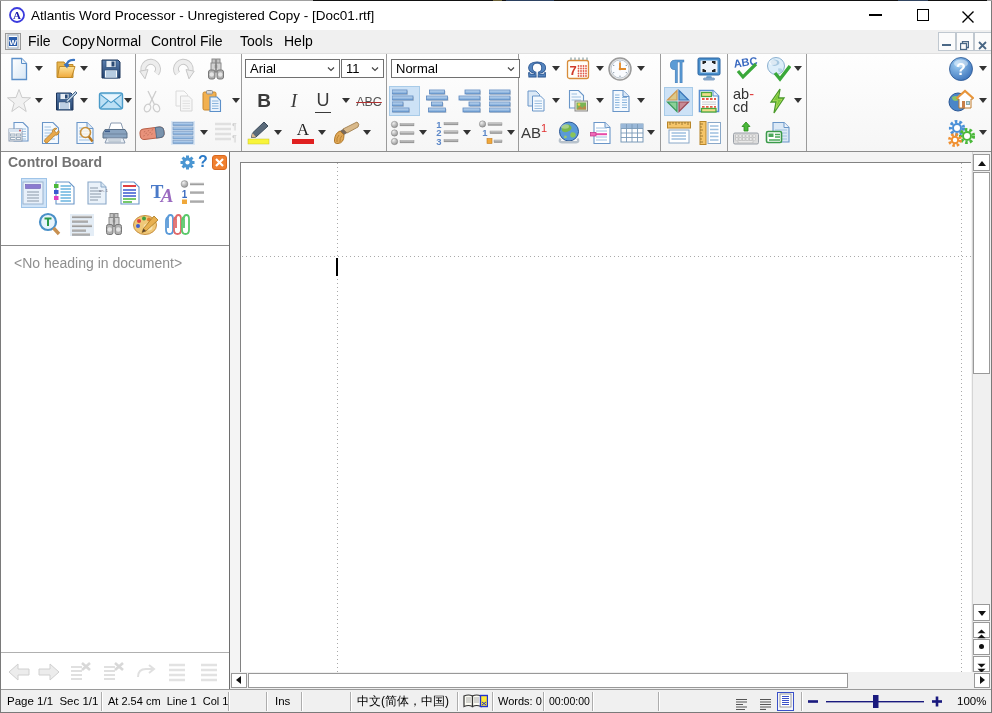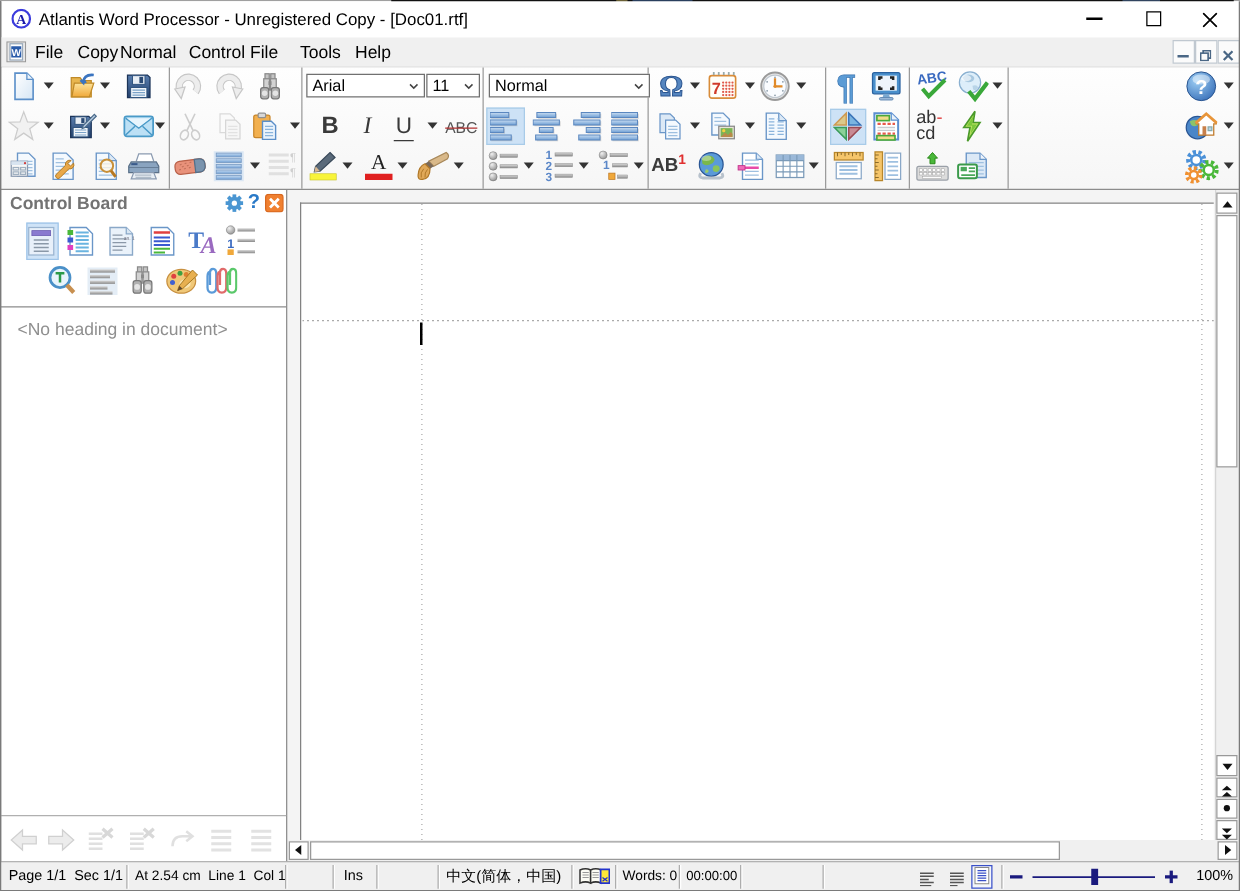--- a/index.html
+++ b/index.html
@@ -452,21 +452,21 @@
     <div class="da" style="left:463px;top:130px;"></div>
     <div class="abs" style="left:478px;top:120px;width:26px;height:26px;"><svg width="26" height="26" viewBox="0 0 26 26">
         <circle cx="4.5" cy="4" r="3.2" fill="url(#ball)" stroke="#707070" stroke-width="0.4"></circle>
         <rect x="10" y="2.8" width="14" height="2.6" fill="url(#graybar)" stroke="#8a8a8a" stroke-width="0.4"></rect>
         <text x="7" y="15.5" font-size="9.5" font-weight="bold" fill="#5b87c8" text-anchor="middle">1</text>
         <rect x="12" y="11" width="12" height="2.6" fill="url(#graybar)" stroke="#8a8a8a" stroke-width="0.4"></rect>
         <rect x="9" y="18.5" width="5" height="5" fill="#f0a83a" stroke="#c07820" stroke-width="0.6"></rect>
         <rect x="16" y="20" width="8" height="2.6" fill="url(#graybar)" stroke="#8a8a8a" stroke-width="0.4"></rect>
       </svg></div>
     <div class="da" style="left:507px;top:130px;"></div>
-    <div class="abs" style="left:521px;top:122px;width:32px;height:20px;font-size:15px;font-weight:bold;color:#3a3a3a;">AB<sup style="color:#e03030;font-size:11px;">1</sup></div>
+    <div class="abs" style="left:521px;top:122px;width:32px;height:20px;font-size:15px;font-weight:normal;color:#3a3a3a;">AB<sup style="color:#e03030;font-size:11px;">1</sup></div>
     <div class="abs" style="left:556px;top:120px;width:26px;height:26px;"><svg width="26" height="26" viewBox="0 0 26 26">
         <circle cx="13" cy="11.5" r="9.5" fill="#5a9ad8" stroke="#2a5694"></circle>
         <path d="M5.5 7 Q9 3 13.5 5 Q17.5 7.5 14 10.5 Q9 13.5 6 11 Z" fill="#7ab84a"></path>
         <path d="M15 12.5 Q19.5 11.5 19.8 15 Q18.5 18.8 14.8 17 Q13.5 14.5 15 12.5 Z" fill="#8ac45a"></path>
         <path d="M8.5 15.5 Q10.5 15 11 17 Q10 19 8 18 Z" fill="#9aca6a"></path>
         <ellipse cx="9" cy="6.5" rx="4" ry="2.2" fill="#fff" opacity="0.35"></ellipse>
         <path d="M4.5 18.5 Q2.5 22 6 22.3 H20 Q23.5 22 21.5 18.5" fill="none" stroke="#b8c2cc" stroke-width="2.4"></path>
       </svg></div>
     <div class="abs" style="left:589px;top:120px;width:24px;height:26px;"><svg width="24" height="26" viewBox="0 0 24 26">
         <path d="M5 2.5 H16 L21 7.5 V23.5 H5 Z" fill="#fff" stroke="#6a96c8" stroke-width="1.1"></path>

